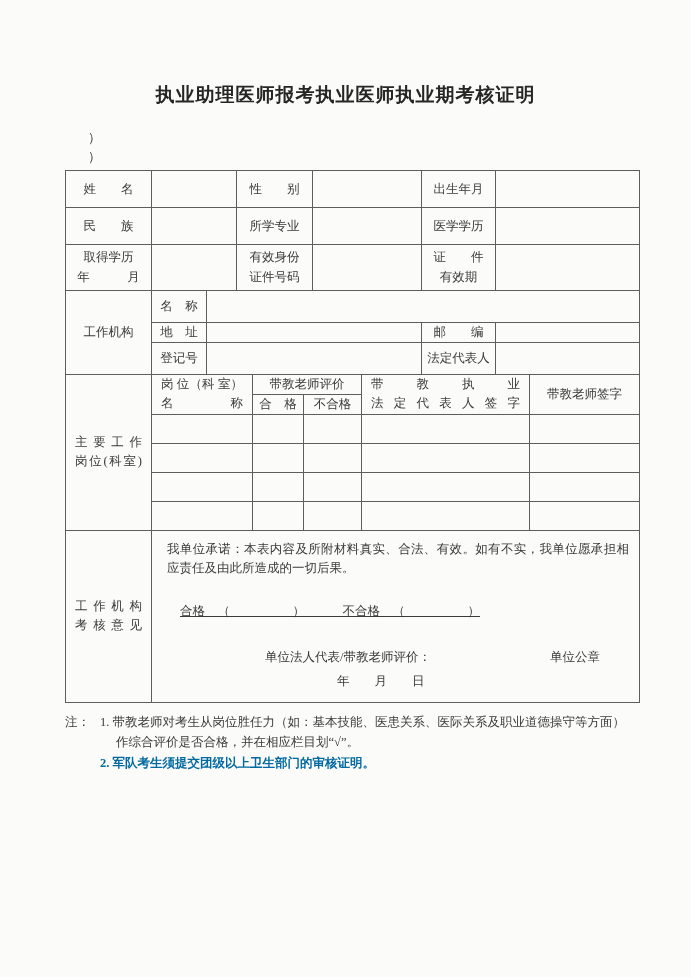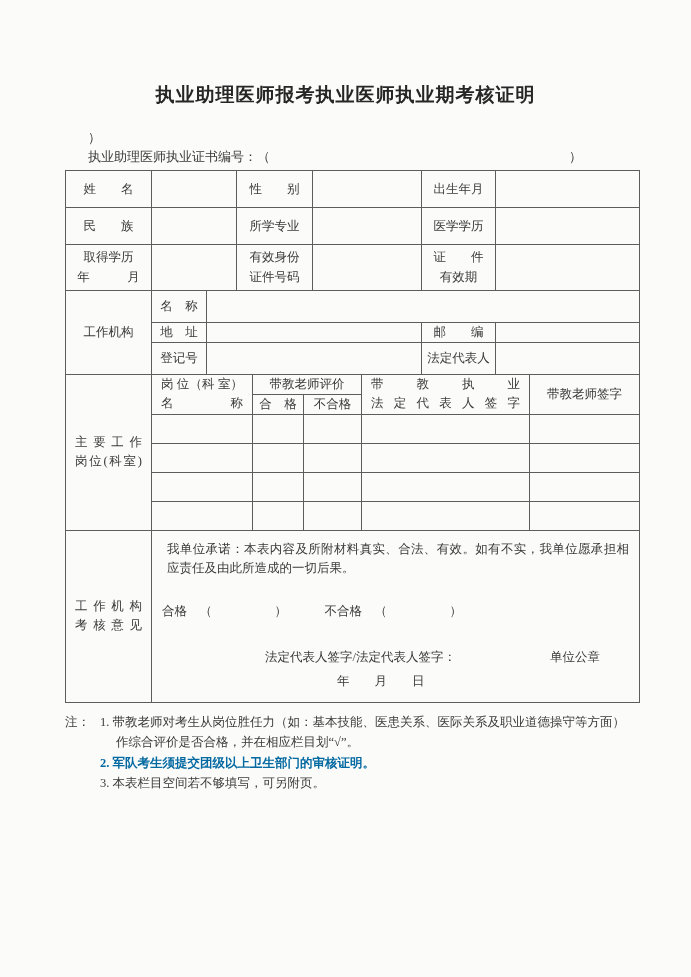--- a/index.html
+++ b/index.html
@@ -30,21 +30,21 @@
     border: 1px solid #5d5d5d;
     padding: 0; font-size: 12.5px; line-height: 1.5;
     text-align: center; vertical-align: middle; color: #3a3a3a;
   }
   .form td div { line-height: 1.55; }
   .j { text-align: justify; text-align-last: justify; padding: 0 8px; }
   .lbl2 div.j { padding: 0 9px; }
 
   .opinion-cell { text-align: left !important; vertical-align: top !important; }
   .promise { padding: 9px 10px 0 15px; line-height: 1.72; text-align: justify; }
-  .pass-line { margin: 23px 0 0 10px; }
+  .pass-line { margin: 23px 0 0 28px; text-decoration: underline; }
   .sign-line { display: flex; justify-content: space-between; margin: 27px 39px 0 113px; }
   .date-line { margin: 6px 0 8px 185px; font-family: Liberation Mono, monospace; }
 
   .notes { display: flex; margin: 9px 0 0 65px; width: 572px; font-size: 12.5px; line-height: 1.63; }
   .notes-tag { flex: 0 0 35px; }
   .notes-items { flex: 1; }
   .note { padding-left: 16px; text-indent: -16px; }
   .note.bold { font-weight: 700; color: #0369a1; }
 </style>
 </head>
@@ -52,21 +52,20 @@
 
 <div class="page">
 
   <h1 class="doc-title">执业助理医师报考执业医师执业期考核证明</h1>
 
   <div class="cert-block">
     <div class="cert-line">
       <span>）</span>
     </div>
     <div class="cert-line">
-      <span>执业助理医师执业证书编号：（</span>
       <span>）</span>
     </div>
   </div>
 
   <div class="form">
 
     <table>
       <colgroup>
           <col style="width:86px">
           <col style="width:85px">
@@ -211,33 +210,32 @@
       <tbody>
           <tr style="height:172px">
         <td class="lbl2">
           <div class="j">工 作 机 构</div>
           <div class="j">考 核 意 见</div>
         </td>
         <td class="opinion-cell">
           <div class="promise">我单位承诺：本表内容及所附材料真实、合法、有效。如有不实，我单位愿承担相应责任及由此所造成的一切后果。</div>
           <div class="pass-line">合格　（　　　　　）　　　不合格　（　　　　　）</div>
           <div class="sign-line">
-            <span>法定代表人签字/法定代表人签字：</span>
+            <span>单位法人代表/带教老师评价：</span>
             <span>单位公章</span>
           </div>
           <div class="date-line">年　　月　　日</div>
         </td>
       </tr>
     </tbody>
       </table>
 
   </div>
 
   <div class="notes">
     <span class="notes-tag">注：</span>
     <div class="notes-items">
       <div class="note">1. 带教老师对考生从岗位胜任力（如：基本技能、医患关系、医际关系及职业道德操守等方面）作综合评价是否合格，并在相应栏目划“√”。</div>
       <div class="note bold">2. 军队考生须提交团级以上卫生部门的审核证明。</div>
-      <div class="note">3. 本表栏目空间若不够填写，可另附页。</div>
     </div>
   </div>
 
 </div>
 
 </body></html>

